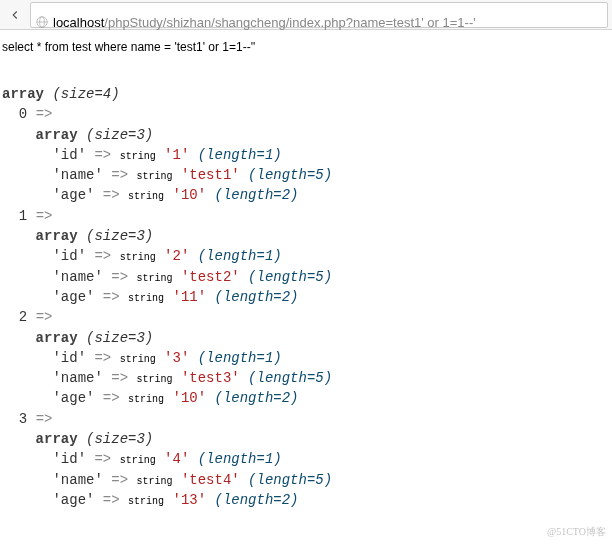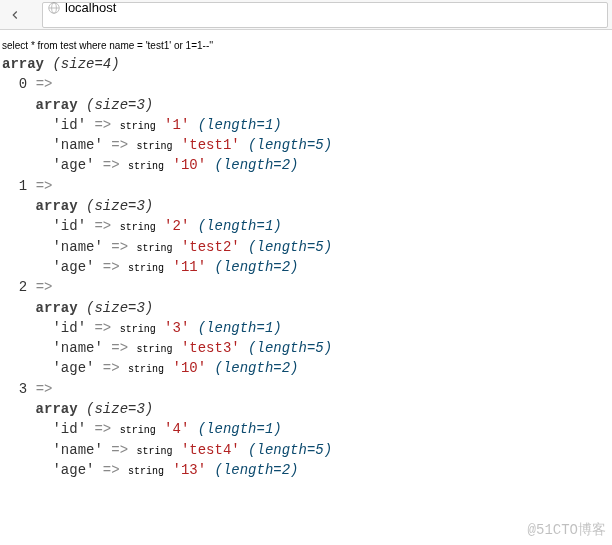--- a/index.html
+++ b/index.html
@@ -23,74 +23,75 @@
   }
   .nav-btn {
     width: 22px; height: 22px;
     display: flex; align-items: center; justify-content: center;
     color: #555;
     border-radius: 2px;
   }
   .url-box {
     flex: 1;
     display: flex;
-    align-items: flex-end;
+    align-items: flex-start;
     background: #fff;
     border: 1px solid #ccc;
     border-radius: 2px;
     height: 22px;
-    margin-left: 16px;
+    margin-left: 4px;
     padding: 12px 4px;
     font-size: 13px;
     color: #333;
   }
   .globe { width: 14px; height: 14px; margin-right: 4px; opacity: .6; }
   .url-host { color: #000; }
   .url-path { color: #888; }
   .content { padding: 10px 2px 2px 2px; font-size: 14px; }
-  .sql { font-family: Arial, sans-serif; font-size: 10px; margin-bottom: 3px; }
+  .sql { font-family: Arial, sans-serif; font-size: 12px; margin-bottom: 30px; }
   .dump {
     font-family: "Courier New", monospace;
     font-size: 14px;
     line-height: 1.45;
     white-space: pre;
   }
   .kw-array { color: #404040; font-weight: bold; }
   .size-italic { font-style: italic; color: #333; }
   .idx { color: #333; }
   .arrow { color: #888; }
   .key { color: #333; margin-top: 16px; }
   .type-str { color: #000000; font-size: 10px; }
   .val-str { color: #b22222; }
   .len { font-style: italic; color: #0c4a6e; }
   .watermark {
     position: absolute;
     right: 6px;
     bottom: 6px;
-    font-size: 14px;
+    font-size: 10px;
     color: rgba(0,0,0,0.25);
-    font-family: Liberation Mono, monospace;
+    font-family: Liberation Serif, serif;
   }
 </style>
 </head>
 <body>
 
 <div class="addr-bar">
   <div class="nav-btn">
     <svg width="14" height="14" viewBox="0 0 24 24" fill="none" stroke="#555" stroke-width="2">
         <polyline points="15 18 9 12 15 6"></polyline>
       </svg>
   </div>
   <div class="url-box">
     <svg class="globe" viewBox="0 0 24 24" fill="none" stroke="#888" stroke-width="1.5">
         <circle cx="12" cy="12" r="9"></circle>
         <ellipse cx="12" cy="12" rx="4" ry="9"></ellipse>
         <line x1="3" y1="12" x2="21" y2="12"></line>
       </svg>
     <span class="url-host">localhost</span>
+      <span class="url-path">/phpStudy/shizhan/shangcheng/index.php?name=test1' or 1=1--'</span>
   </div>
 </div>
 
 <div class="content">
   <div class="sql">select * from test where name = 'test1' or 1=1--''</div>
   <div class="dump" id="dump"><span class="kw-array">array</span> <span class="size-italic">(size=4)</span>
   <span class="idx">0</span> <span class="arrow">=&gt;</span> 
     <span class="kw-array">array</span> <span class="size-italic">(size=3)</span>
       <span class="key">'id'</span> <span class="arrow">=&gt;</span> <span class="type-str">string</span> <span class="val-str">'1'</span> <span class="len">(length=1)</span>
       <span class="key">'name'</span> <span class="arrow">=&gt;</span> <span class="type-str">string</span> <span class="val-str">'test1'</span> <span class="len">(length=5)</span>

